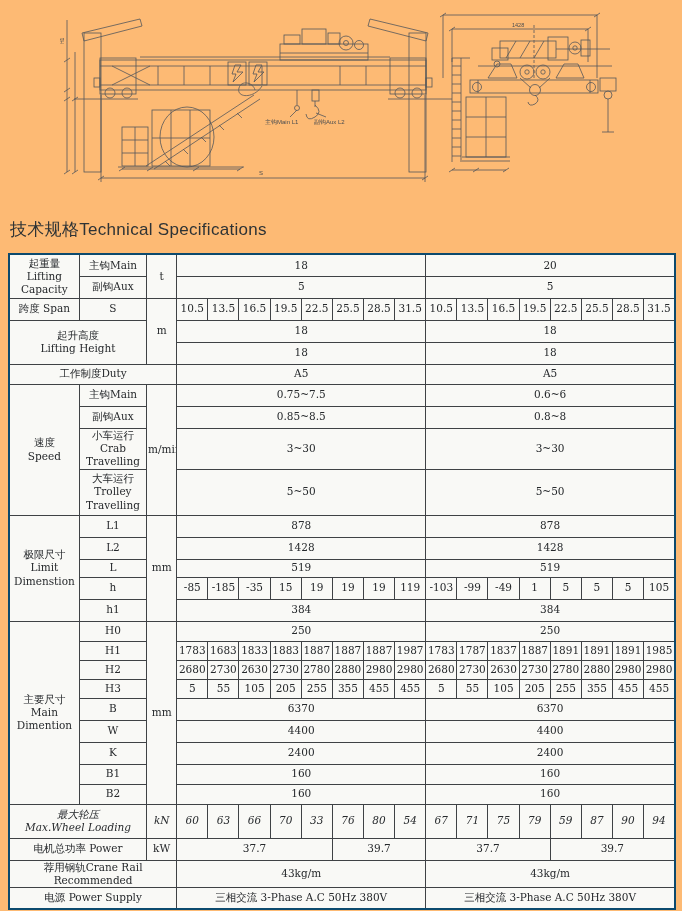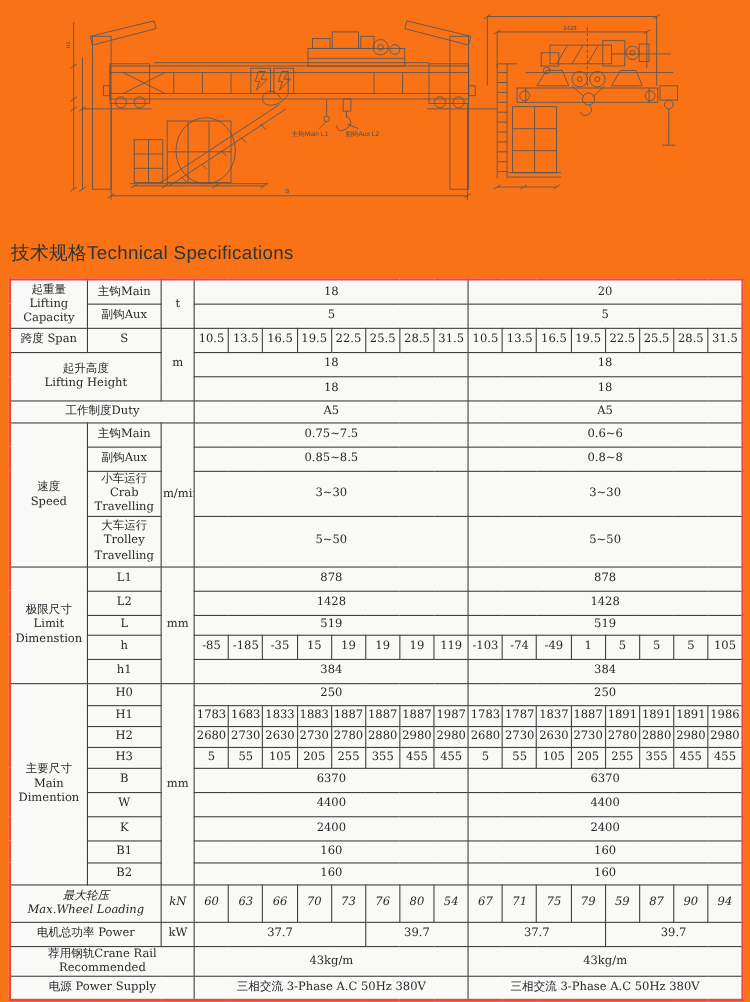--- a/index.html
+++ b/index.html
@@ -1,32 +1,32 @@
 <!DOCTYPE html>
 <html><head>
 <meta charset="utf-8">
 <style>
   html,body{margin:0;padding:0;background:#e9e9e6;}
   .page{
-    width:682px;height:911px;background:#f97316;
+    width:682px;height:911px;background:#fdba74;
     font-family:"Liberation Sans",sans-serif;
     position:relative;overflow:hidden;
   }
   .dwg-wrap{width:682px;height:205px;}
   .dwg line,.dwg path,.dwg rect,.dwg circle,.dwg ellipse,.dwg polygon,.dwg polyline{
     stroke:#54575a;fill:none;stroke-width:.8;
   }
   .dwg text{font-family:"Liberation Sans",sans-serif;fill:#4a4d50;stroke:none;}
   .page-title{
     font-size:17px;color:#2e3335;margin:13px 0 12px 10px;letter-spacing:.3px;
     font-family:"Liberation Sans",sans-serif;
   }
   table.spec{
     border-collapse:collapse;table-layout:fixed;width:668px;margin-left:8px;
-    background:#f9f9f6;border:2px solid #ef4444;
+    background:#f9f9f6;border:2px solid #0c4a6e;
   }
   table.spec td{
     border:1px solid #3f4245;
     font-family:"DejaVu Serif","Liberation Serif",serif;
     font-size:10.5px;color:#26292c;text-align:center;vertical-align:middle;
     padding:0 1px;white-space:pre-line;line-height:1.25;overflow:hidden;
   }
   table.spec tr{height:22px;}
   table.spec tr.h18{height:18px;}
   table.spec tr.h19{height:19px;}
@@ -370,21 +370,21 @@
           <td>h</td>
           <td>-85</td>
           <td>-185</td>
           <td>-35</td>
           <td>15</td>
           <td>19</td>
           <td>19</td>
           <td>19</td>
           <td>119</td>
           <td>-103</td>
-          <td>-74</td>
+          <td>-99</td>
           <td>-49</td>
           <td>1</td>
           <td>5</td>
           <td>5</td>
           <td>5</td>
           <td>105</td>
         </tr>
         <tr>
           <td>h1</td>
           <td colspan="8">384</td>
@@ -409,21 +409,21 @@
           <td>1887</td>
           <td>1887</td>
           <td>1987</td>
           <td>1783</td>
           <td>1787</td>
           <td>1837</td>
           <td>1887</td>
           <td>1891</td>
           <td>1891</td>
           <td>1891</td>
-          <td>1986</td>
+          <td>1985</td>
         </tr>
         <tr class="h19">
           <td>H2</td>
           <td>2680</td>
           <td>2730</td>
           <td>2630</td>
           <td>2730</td>
           <td>2780</td>
           <td>2880</td>
           <td>2980</td>
@@ -482,21 +482,21 @@
           <td colspan="8">160</td>
         </tr>
         <tr class="h34">
           <td colspan="2">最大轮压
 Max.Wheel Loading</td>
           <td>kN</td>
           <td>60</td>
           <td>63</td>
           <td>66</td>
           <td>70</td>
-          <td>73</td>
+          <td>33</td>
           <td>76</td>
           <td>80</td>
           <td>54</td>
           <td>67</td>
           <td>71</td>
           <td>75</td>
           <td>79</td>
           <td>59</td>
           <td>87</td>
           <td>90</td>

